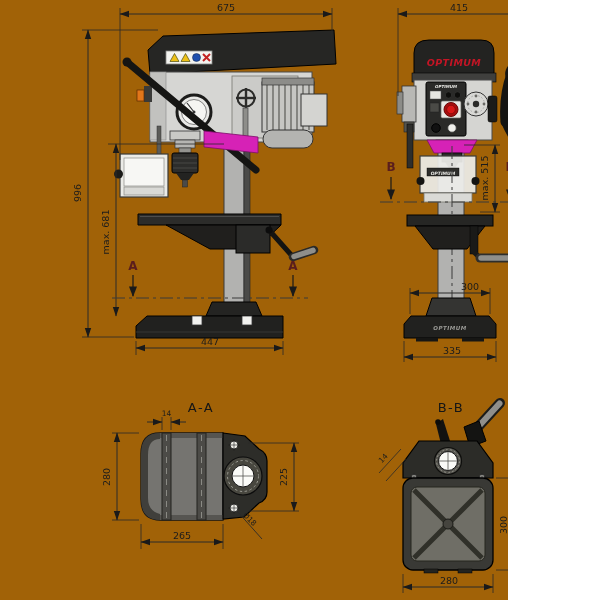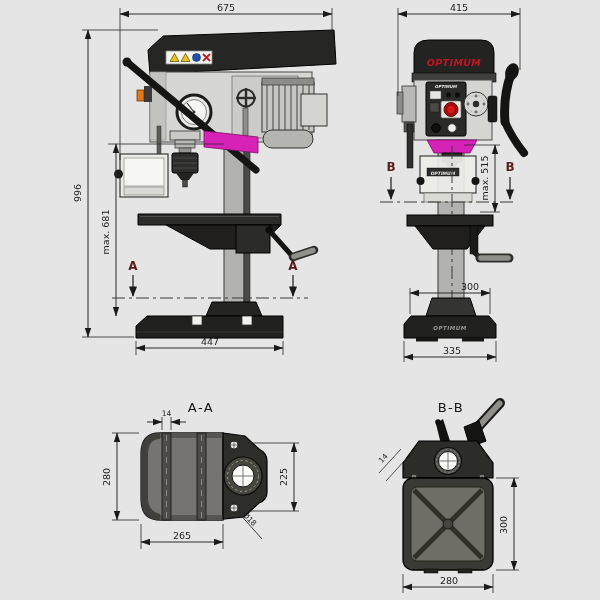--- a/index.html
+++ b/index.html
@@ -1,16 +1,16 @@
 <!DOCTYPE html>
 <html><head>
 <meta charset="utf-8">
 <style>
   html,body{margin:0;padding:0;background:#fff;}
-  .canvas{position:relative;width:600px;height:600px;background:#e5e5e5;overflow:hidden;
+  .canvas{position:relative;width:508px;height:600px;background:#a16207;overflow:hidden;
           font-family:"DejaVu Sans",sans-serif;}
   svg{display:block;}
   .dim-line{stroke:#2a2a2a;stroke-width:1;fill:none;}
   .ext-line{stroke:#2a2a2a;stroke-width:0.8;fill:none;}
   .ref-line{stroke:#2a2a2a;stroke-width:0.8;fill:none;}
   .leader{stroke:#2a2a2a;stroke-width:0.9;fill:none;}
   .dim-text{font-family:"DejaVu Sans",sans-serif;font-size:9.5px;fill:#1c1c1c;}
   .dim-text-sm{font-family:"DejaVu Sans",sans-serif;font-size:7.5px;fill:#1c1c1c;}
   .section-text{font-family:"DejaVu Sans",sans-serif;font-size:12px;font-weight:bold;fill:#5a1d1d;}
   .view-title{font-family:"DejaVu Sans",sans-serif;font-size:13px;letter-spacing:1.5px;fill:#161616;}

